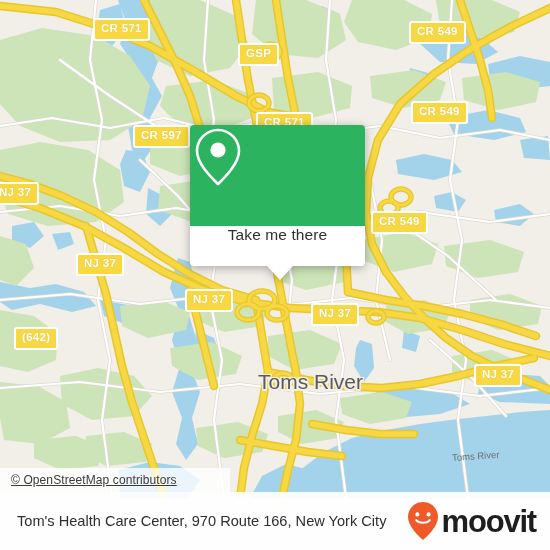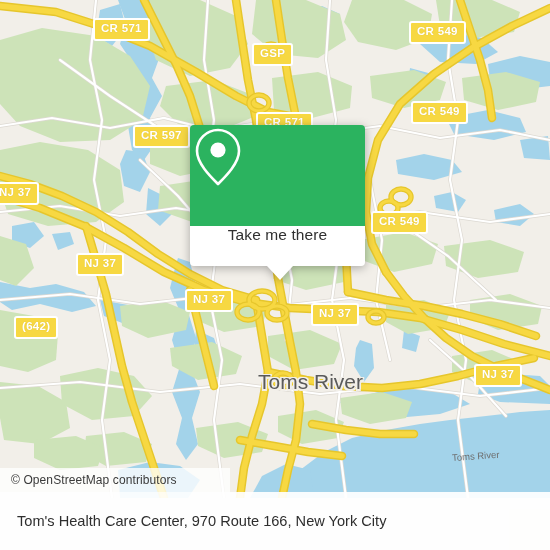--- a/index.html
+++ b/index.html
@@ -87,21 +87,21 @@
   }
 
   
   #attribution{
     position:absolute;left:0;top:468px;
     width:230px;height:24px;
     background:rgba(255,255,255,.78);
     display:flex;align-items:center;
   }
   #attribution span{
-    color:#3A3A3A;font-size:12px;padding-left:11px;letter-spacing:.1px;
+    color:#3A3A3A;font-size:12px;padding-left:11px;letter-spacing:.1px;text-decoration:underline;
   }
 
   
   #footer{
     position:absolute;left:0;top:492px;width:550px;height:58px;
     background:rgba(255,255,255,.92);
     display:flex;align-items:center;
     box-sizing:border-box;padding:0 14px 0 17px;
   }
   #footer-title{
@@ -315,32 +315,32 @@
           <ellipse cx="283" cy="380" rx="9" ry="7"></ellipse>
           <ellipse cx="271" cy="52" rx="9" ry="8"></ellipse>
           <ellipse cx="259" cy="103" rx="10" ry="8"></ellipse>
           <ellipse cx="376" cy="317" rx="8" ry="6"></ellipse>
         </g>
       </g>
     </svg>
 
     <div id="shield-layer">
         <div class="shield" style="left: 93px; top: 18px;">CR 571</div>
-        <div class="shield" style="left: 252px; top: 43px;">GSP</div>
+        <div class="shield" style="left: 238px; top: 43px;">GSP</div>
         <div class="shield" style="left: 409px; top: 21px;">CR 549</div>
         <div class="shield" style="left: 411px; top: 101px;">CR 549</div>
         <div class="shield" style="left: 133px; top: 125px;">CR 597</div>
         <div class="shield" style="left: 256px; top: 112px;">CR 571</div>
         <div class="shield" style="left: 371px; top: 211px;">CR 549</div>
         <div class="shield" style="left: -9px; top: 182px;">NJ 37</div>
         <div class="shield" style="left: 76px; top: 253px;">NJ 37</div>
         <div class="shield" style="left: 185px; top: 289px;">NJ 37</div>
         <div class="shield" style="left: 311px; top: 303px;">NJ 37</div>
         <div class="shield" style="left: 474px; top: 364px;">NJ 37</div>
-        <div class="shield" style="left: 14px; top: 316px;">(642)</div>
+        <div class="shield" style="left: 14px; top: 327px;">(642)</div>
       </div>
 
     <div id="place-layer">
         <div class="place-label" style="left: 258px; top: 370px;">Toms River</div>
       </div>
 
     <div id="water-layer">
         <div class="water-label" style="left: 452px; top: 452px;">Toms River</div>
       </div>
 
@@ -357,15 +357,24 @@
       <div id="popup-tail"></div>
     </div>
 
     <div id="attribution">
       <span>© OpenStreetMap contributors</span>
     </div>
   </div>
 
   <div id="footer">
     <div id="footer-title">Tom's Health Care Center, 970 Route 166, New York City</div>
+    <div id="brand">
+      <svg width="34" height="40" viewBox="0 0 34 40">
+        <path d="M17 1 C8.7 1 2 7.7 2 16 C2 25.4 12.4 35 17 39 C21.6 35 32 25.4 32 16 C32 7.7 25.3 1 17 1 Z" fill="#F05A28"></path>
+        <circle cx="11.4" cy="13.4" r="2.05" fill="#FFFFFF"></circle>
+        <circle cx="22.6" cy="13.4" r="2.05" fill="#FFFFFF"></circle>
+        <path d="M10.3 19.2 C12.6 22.6 21.4 22.6 23.7 19.2" fill="none" stroke="#FFFFFF" stroke-width="2.1" stroke-linecap="round"></path>
+      </svg>
+      <span id="brand-wordmark">moovit</span>
+    </div>
   </div>
 
 </div>
 
 </body></html>

